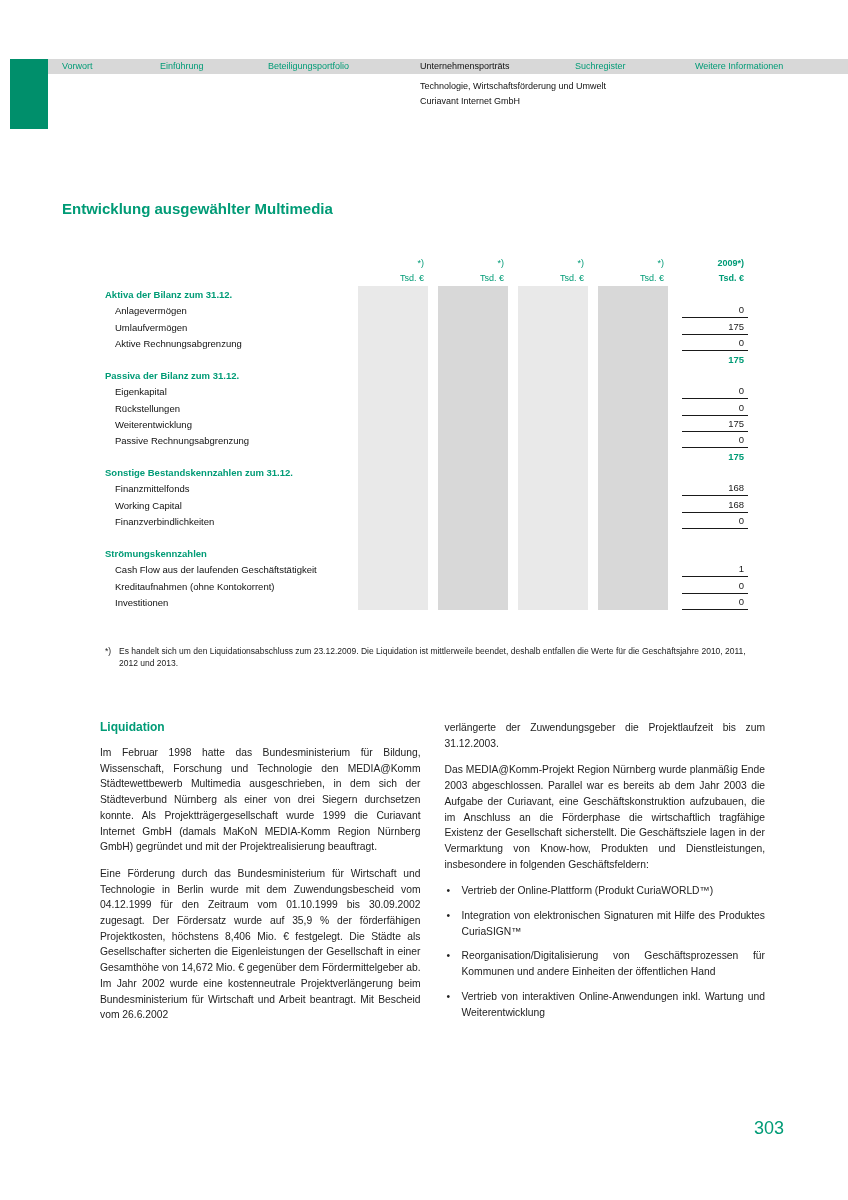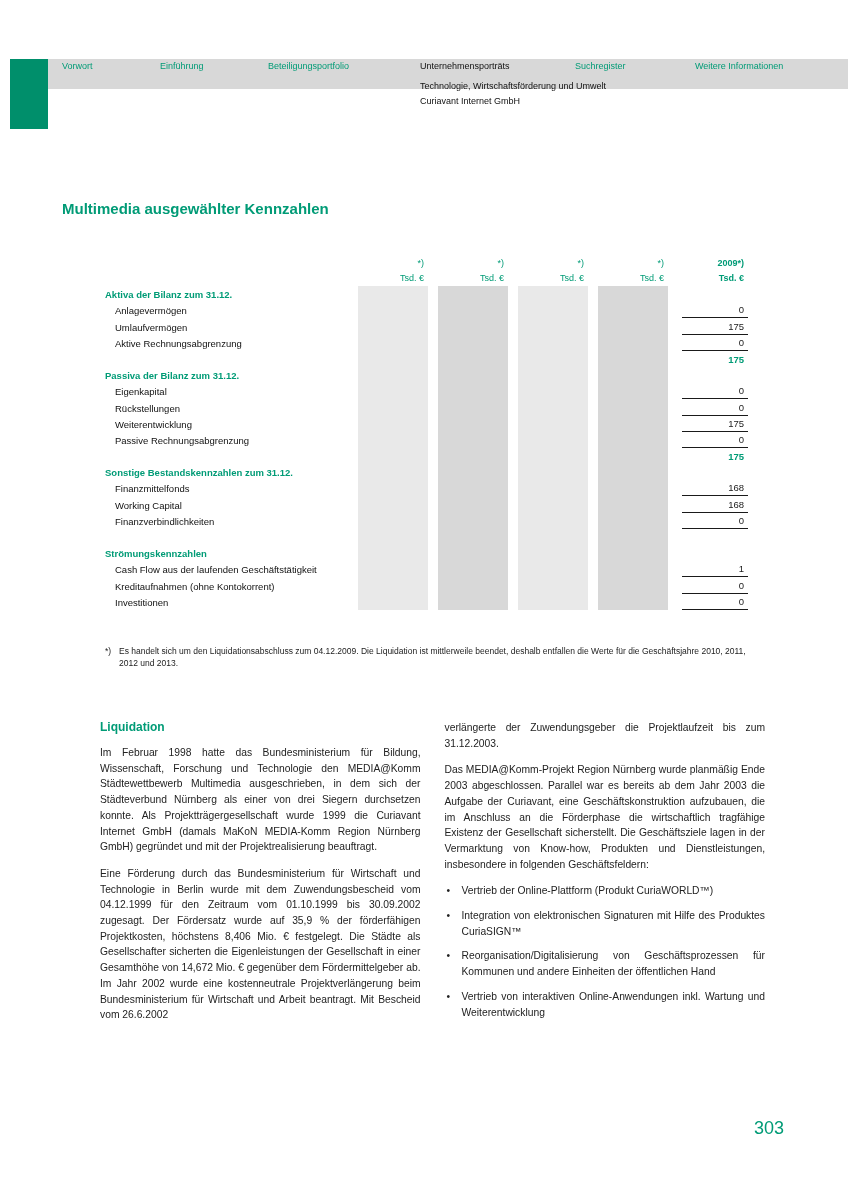--- a/index.html
+++ b/index.html
@@ -10,21 +10,21 @@
   }
   :root {
     --green: #009b76;
     --ink: #1a1a1a;
     --bar-light: #e9e9e9;
     --bar-dark: #d8d8d8;
   }
 
   
   .corner-square { position: absolute; left: 10px; top: 59px; width: 38px; height: 70px; background: #008f6b; }
-  .nav-bar { position: absolute; left: 48px; top: 59px; right: 0; height: 30px; background: var(--bar-dark); }
+  .nav-bar { position: absolute; left: 48px; top: 59px; right: 0; height: 15px; background: var(--bar-dark); }
   .nav-item { position: absolute; top: 2px; font-size: 9px; color: var(--green); white-space: nowrap; text-decoration: none; cursor: pointer; }
   .nav-item.active { color: #111; }
   .nav-item.n0 { left: 14px; }
   .nav-item.n1 { left: 112px; }
   .nav-item.n2 { left: 220px; }
   .nav-item.n3 { left: 372px; }
   .nav-item.n4 { left: 527px; }
   .nav-item.n5 { left: 647px; }
   .crumb { position: absolute; left: 420px; font-size: 9px; color: #111; white-space: nowrap; }
   .crumb.l1 { top: 81px; }
@@ -82,21 +82,21 @@
   <span class="nav-item n0">Vorwort</span>
   <span class="nav-item n1">Einführung</span>
   <span class="nav-item n2">Beteiligungsportfolio</span>
   <span class="nav-item n3 active">Unternehmensporträts</span>
   <span class="nav-item n4">Suchregister</span>
   <span class="nav-item n5">Weitere Informationen</span>
 </div>
 <div class="crumb l1">Technologie, Wirtschaftsförderung und Umwelt</div>
 <div class="crumb l2">Curiavant Internet GmbH</div>
 
-<h1 class="page-title">Multimedia ausgewählter Kennzahlen</h1>
+<h1 class="page-title">Entwicklung ausgewählter Multimedia</h1>
 
 <div class="kpi-table">
   <div class="t-header">
     <div class="t-row">
       <div class="t-label"></div>
       <div class="t-cell th"><span>*)</span></div>
       <div class="t-cell th"><span>*)</span></div>
       <div class="t-cell th"><span>*)</span></div>
       <div class="t-cell th"><span>*)</span></div>
       <div class="t-cell th th-strong"><span>2009*)</span></div>
@@ -280,21 +280,21 @@
           <div class="t-cell"></div>
           <div class="t-cell"></div>
         <div class="t-cell"><span class="val">0</span></div>
       </div>
     </div>
   </div>
 </div>
 
 <div class="footnote">
   <span class="marker">*)</span>
-  <span class="fn-text">Es handelt sich um den Liquidationsabschluss zum 04.12.2009. Die Liquidation ist mittlerweile beendet, deshalb entfallen die Werte für die Geschäftsjahre 2010, 2011, 2012 und 2013.</span>
+  <span class="fn-text">Es handelt sich um den Liquidationsabschluss zum 23.12.2009. Die Liquidation ist mittlerweile beendet, deshalb entfallen die Werte für die Geschäftsjahre 2010, 2011, 2012 und 2013.</span>
 </div>
 
 <div class="article">
   <div class="col">
     <div class="article-heading">Liquidation</div>
     <p class="para">Im Februar 1998 hatte das Bundesministerium für Bildung, Wissenschaft, Forschung und Technologie den MEDIA@Komm Städtewettbewerb Multimedia ausgeschrieben, in dem sich der Städteverbund Nürnberg als einer von drei Siegern durchsetzen konnte. Als Projektträgergesellschaft wurde 1999 die Curiavant Internet GmbH (damals MaKoN MEDIA-Komm Region Nürnberg GmbH) gegründet und mit der Projektrealisierung beauftragt.</p>
     <p class="para">Eine Förderung durch das Bundesministerium für Wirtschaft und Technologie in Berlin wurde mit dem Zuwendungsbescheid vom 04.12.1999 für den Zeitraum vom 01.10.1999 bis 30.09.2002 zugesagt. Der Fördersatz wurde auf 35,9 % der förderfähigen Projektkosten, höchstens 8,406 Mio. € festgelegt. Die Städte als Gesellschafter sicherten die Eigenleistungen der Gesellschaft in einer Gesamthöhe von 14,672 Mio. € gegenüber dem Fördermittelgeber ab. Im Jahr 2002 wurde eine kostenneutrale Projektverlängerung beim Bundesministerium für Wirtschaft und Arbeit beantragt. Mit Bescheid vom 26.6.2002</p>
   </div>
   <div class="col">
     <p class="para">verlängerte der Zuwendungsgeber die Projektlaufzeit bis zum 31.12.2003.</p>

